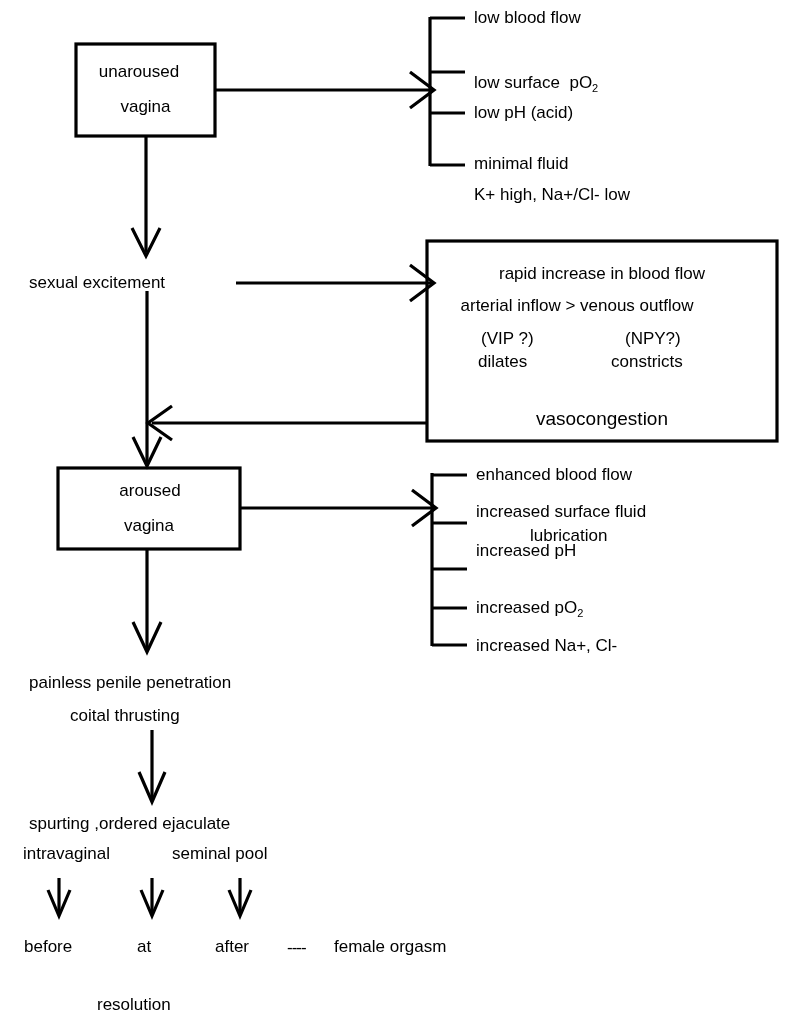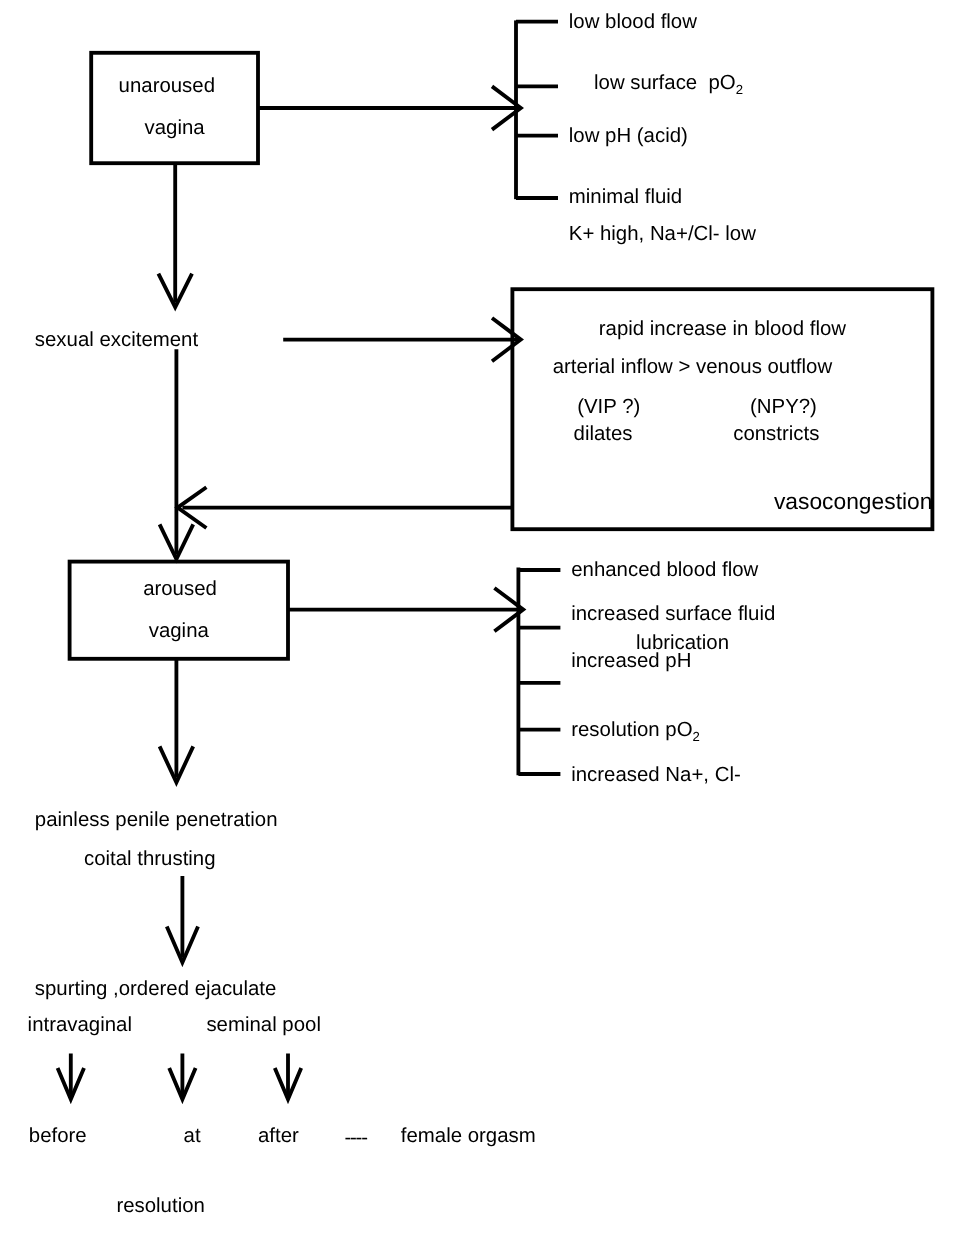--- a/index.html
+++ b/index.html
@@ -129,60 +129,60 @@
       <path d="M 141 890 L 152 916 L 163 890"></path>
       <path d="M 229 890 L 240 916 L 251 890"></path>
     </g>
   </svg>
 
   <div class="boxtext" style="left:76px; top:62px; width:126px;">unaroused</div>
   <div class="boxtext" style="left:76px; top:97px; width:139px;">vagina</div>
 
   <div class="lbl" style="left:474px; top:9px;">low blood flow</div>
 
-  <div class="lbl" style="left:474px; top:60px;margin-left:21px;"><span>low surface  pO</span><span class="sub">2</span></div>
+  <div class="lbl" style="left:474px; top:74px;"><span>low surface  pO</span><span class="sub">2</span></div>
 
   <div class="lbl" style="left:474px; top:104px;">low pH (acid)</div>
 
   <div class="lbl" style="left:474px; top:155px;">minimal fluid</div>
 
   <div class="lbl" style="left:474px; top:186px;">K+ high, Na+/Cl- low</div>
 
   <div class="lbl" style="left:29px; top:274px;">sexual excitement</div>
 
   <div class="boxtext" style="left:427px; top:264px; width:350px;">rapid increase in blood flow</div>
   <div class="boxtext" style="left:427px; top:296px; width:300px;">arterial inflow &gt; venous outflow</div>
 
   <div class="lbl" style="left:481px; top:330px;">(VIP ?)</div>
   <div class="lbl" style="left:625px; top:330px;">(NPY?)</div>
   <div class="lbl" style="left:478px; top:353px;">dilates</div>
   <div class="lbl" style="left:611px; top:353px;">constricts</div>
 
-  <div class="boxtext big" style="left:427px; top:408px; width:350px; font-weight:500;text-align:right;">vasocongestion</div>
+  <div class="boxtext big" style="left:427px; top:408px; width:350px; font-weight:500;">vasocongestion</div>
 
   <div class="boxtext" style="left:58px; top:481px; width:184px;">aroused</div>
   <div class="boxtext" style="left:58px; top:516px; width:182px;">vagina</div>
 
   <div class="lbl" style="left:476px; top:466px;">enhanced blood flow</div>
   <div class="lbl" style="left:476px; top:503px;">increased surface fluid</div>
   <div class="lbl" style="left:530px; top:527px;">lubrication</div>
   <div class="lbl" style="left:476px; top:542px;">increased pH</div>
 
-  <div class="lbl" style="left:476px; top:599px;"><span>resolution pO</span><span class="sub">2</span></div>
+  <div class="lbl" style="left:476px; top:599px;"><span>increased pO</span><span class="sub">2</span></div>
 
   <div class="lbl" style="left:476px; top:637px;">increased Na+, Cl-</div>
 
   <div class="lbl" style="left:29px; top:674px;text-align:center;">painless penile penetration</div>
   <div class="lbl" style="left:70px; top:707px;">coital thrusting</div>
 
   <div class="lbl" style="left:29px; top:815px;">spurting ,ordered ejaculate</div>
   <div class="lbl" style="left:23px; top:845px;text-align:center;">intravaginal</div>
   <div class="lbl" style="left:172px; top:845px;">seminal pool</div>
 
   <div class="lbl" style="left:24px; top:938px;">before</div>
-  <div class="lbl" style="left:137px; top:938px;margin-left:16px;">at</div>
+  <div class="lbl" style="left:137px; top:938px;">at</div>
   <div class="lbl" style="left:215px; top:938px;">after</div>
   <div class="dash" style="left:287px; top:938px;">----</div>
   <div class="lbl" style="left:334px; top:938px;">female orgasm</div>
 
   <div class="lbl" style="left:97px; top:996px;">resolution</div>
 
 </div>
 
 </body></html>

